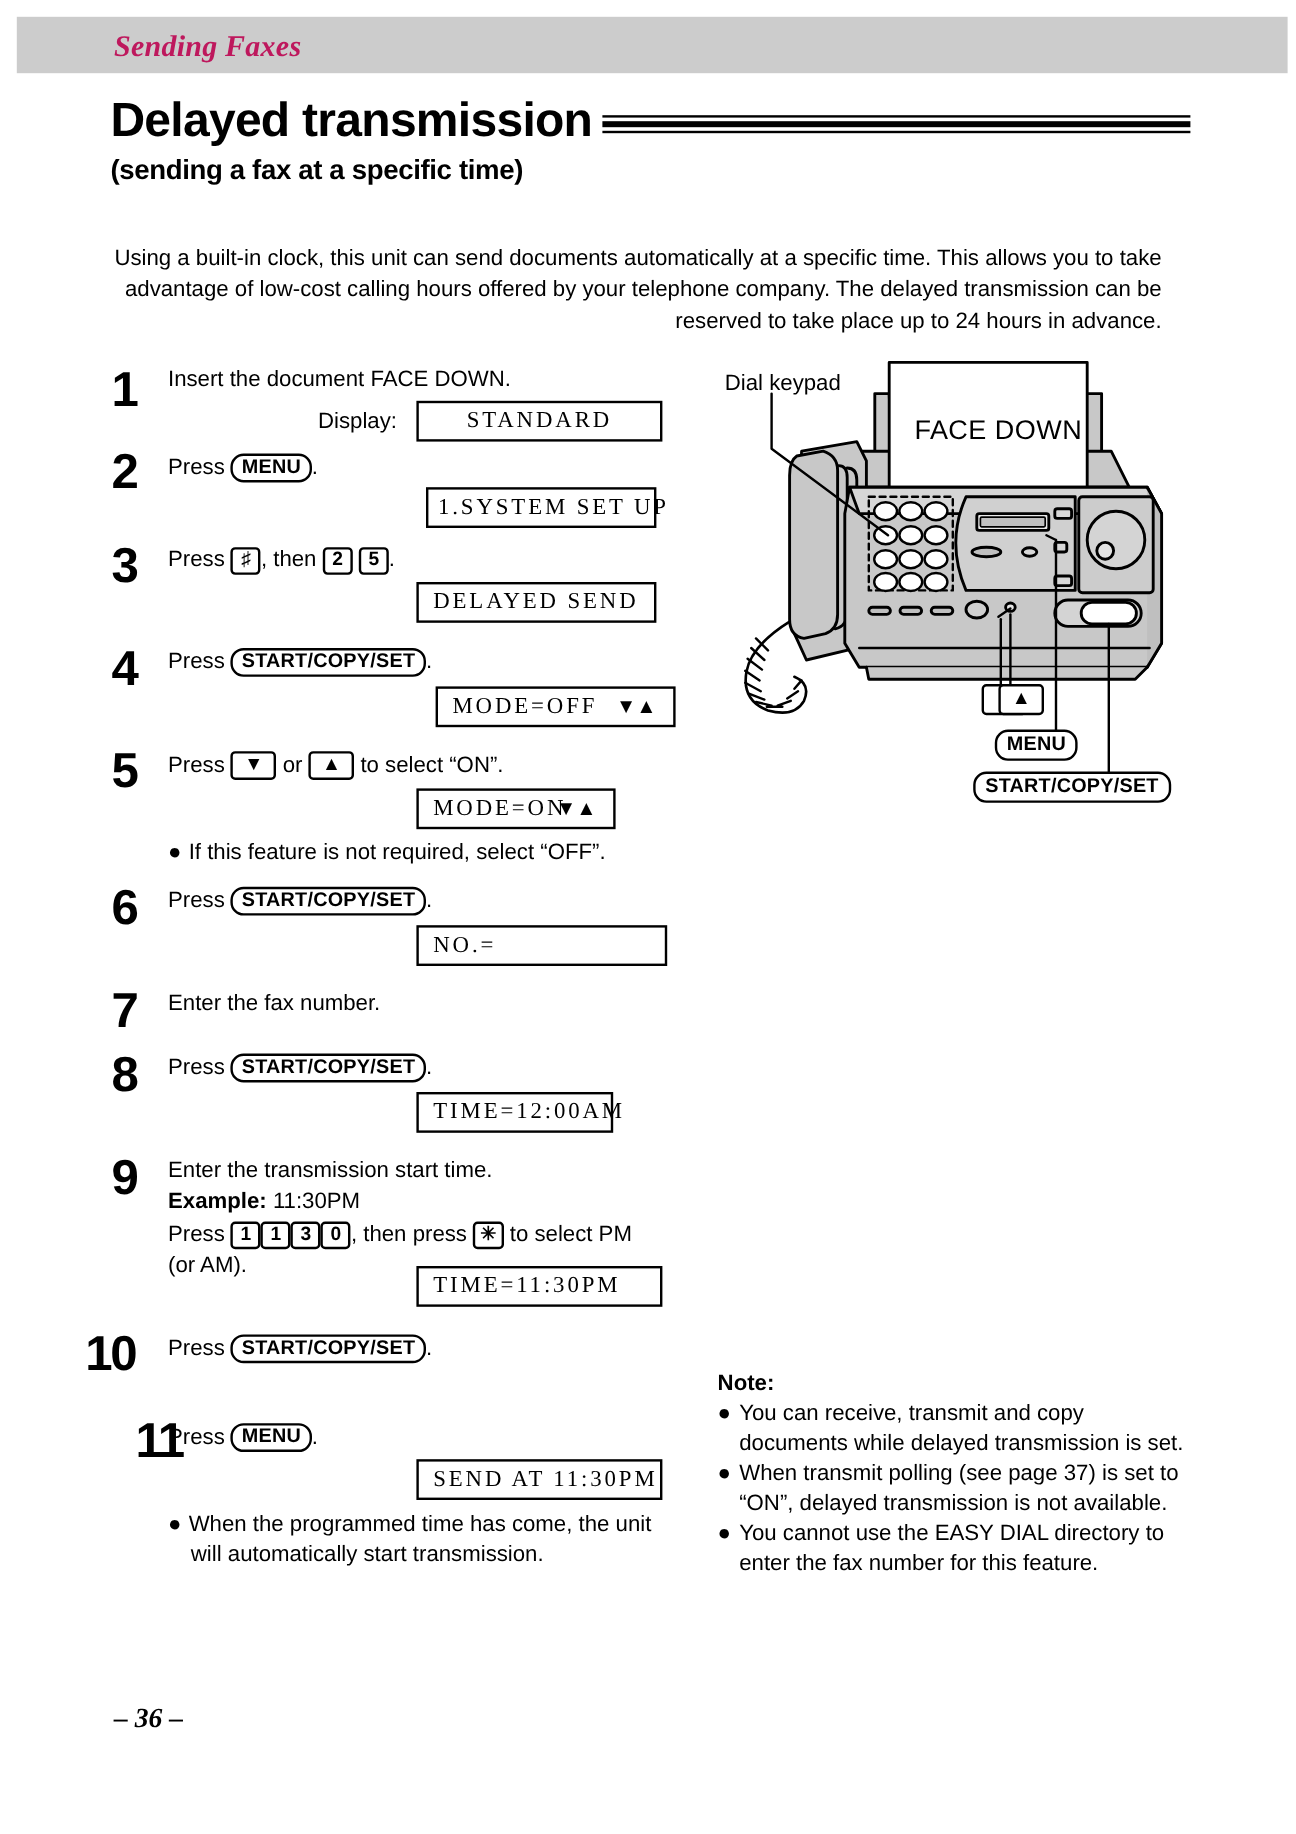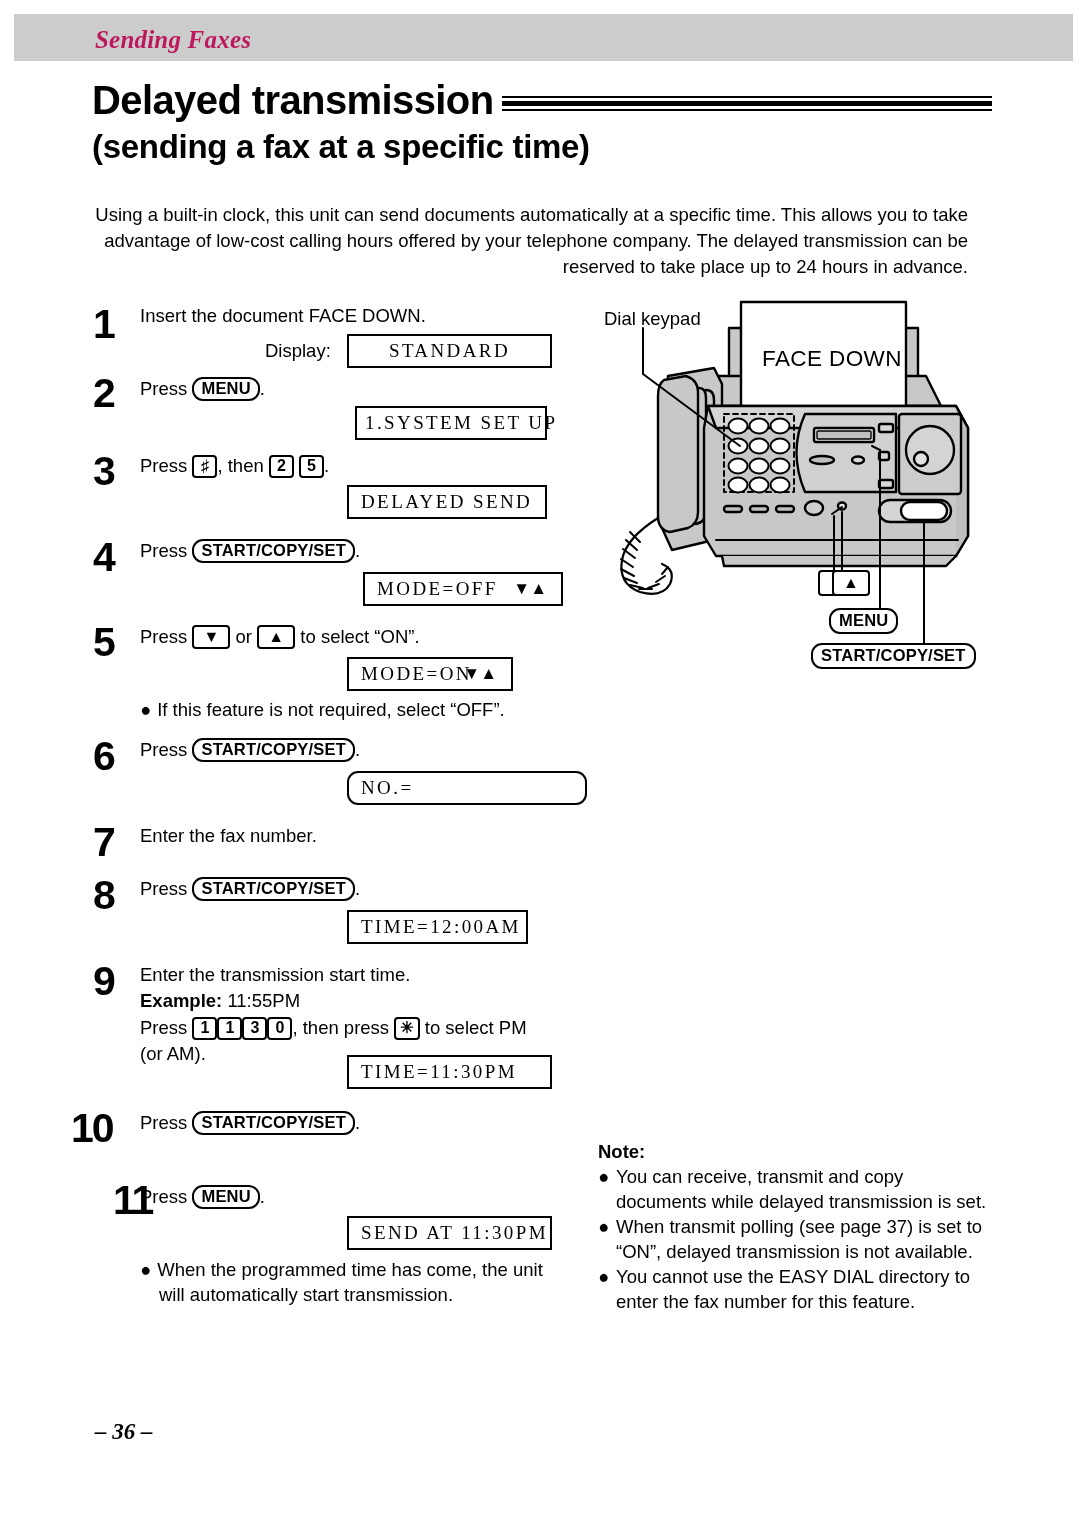--- a/index.html
+++ b/index.html
@@ -57,21 +57,21 @@
   #title-rules .r1 { height: 2px; background: #000; }
   #title-rules .gap1 { height: 3px; }
   #title-rules .r2 { height: 5px; background: #000; }
   #title-rules .gap2 { height: 3px; }
   #title-rules .r3 { height: 2px; background: #000; }
 
   #page-subtitle {
     position: absolute;
     left: 92px;
     top: 128px;
-    font-size: 33px;
+    font-size: 23px;
     font-weight: bold;
     letter-spacing: -0.3px;
     white-space: nowrap;
   }
 
   
   #intro {
     position: absolute;
     left: 93px;
     top: 202px;
@@ -342,41 +342,41 @@
   </div>
   <div class="bullet-line" style="left:140px; top:697px;">
     <span class="bdot">●</span><span>If this feature is not required, select “OFF”.</span>
   </div>
 
   <div class="step-num" style="left:93px; top:736px;">6</div>
   <div class="step-text" style="left:140px; top:737px;">
     <span>Press</span>
     <span class="key-pill">START/COPY/SET</span><span>.</span>
   </div>
-  <div class="lcd" style="left:347px; top:771px; width:240px;border-radius:11px;">
+  <div class="lcd" style="left:347px; top:771px; width:209px;">
     <span class="txt" style="left:12px;">NO.=</span>
   </div>
 
   <div class="step-num" style="left:93px; top:822px;">7</div>
   <div class="step-text" style="left:140px; top:823px;">Enter the fax number.</div>
 
   <div class="step-num" style="left:93px; top:875px;">8</div>
   <div class="step-text" style="left:140px; top:876px;">
     <span>Press</span>
     <span class="key-pill">START/COPY/SET</span><span>.</span>
   </div>
-  <div class="lcd" style="left:347px; top:910px; width:181px;">
+  <div class="lcd" style="left:347px; top:910px; width:164px;">
     <span class="txt" style="left:12px;">TIME=12:00AM</span>
   </div>
 
   <div class="step-num" style="left:93px; top:961px;">9</div>
   <div class="step-text" style="left:140px; top:962px;">Enter the transmission start time.</div>
   <div class="step-text" style="left:140px; top:988px;">
     <b>Example:</b>
-    <span>11:55PM</span>
+    <span>11:30PM</span>
   </div>
   <div class="step-text" style="left:140px; top:1015px;">
     <span>Press</span>
     <span class="key-sq">1</span><span class="key-sq">1</span><span class="key-sq">3</span><span class="key-sq">0</span><span>, then press</span>
     <span class="key-sq">✳</span>
     <span>to select PM</span>
   </div>
   <div class="step-text" style="left:140px; top:1041px;">(or AM).</div>
   <div class="lcd" style="left:347px; top:1055px; width:205px;">
     <span class="txt" style="left:12px;">TIME=11:30PM</span>

